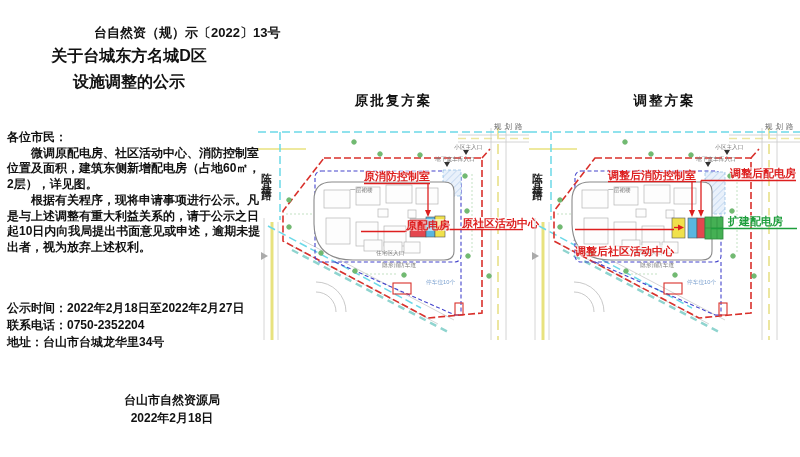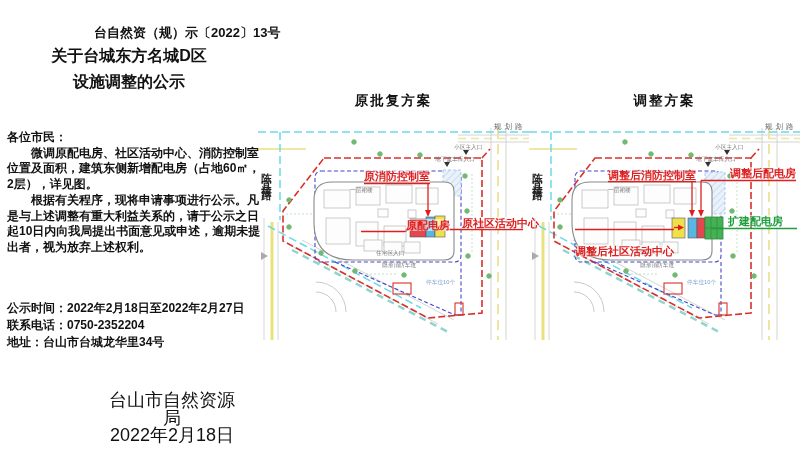--- a/index.html
+++ b/index.html
@@ -9,21 +9,21 @@
   }
   
   .doc-number{position:absolute;left:94px;top:24px;font-size:13px;font-weight:600;white-space:nowrap;}
   .notice-title{position:absolute;left:18px;top:43px;width:222px;text-align:center;
     font-size:16px;font-weight:bold;line-height:25.5px;}
   .notice-body{position:absolute;left:7px;top:130px;width:256px;font-size:12px;font-weight:600;line-height:15.7px;}
   .notice-body p{margin:0;text-indent:2em;}
   .notice-body .salutation{text-indent:0;}
   .notice-info{position:absolute;left:7px;top:300px;width:256px;font-size:12px;font-weight:600;line-height:17px;}
   .notice-footer{position:absolute;left:104px;top:392px;width:136px;text-align:center;
-    font-size:18px;font-weight:400;line-height:17.5px;}
+    font-size:12px;font-weight:700;line-height:17.5px;}
   
   .plans{position:absolute;left:258px;top:90px;width:542px;height:262px;display:flex;}
   .plan{width:271px;position:relative;}
   .plan-title{height:24px;line-height:22px;text-align:center;font-size:13.5px;font-weight:bold;letter-spacing:2px;}
   .plan-canvas{position:relative;width:271px;height:226px;}
   .plan-canvas svg{position:absolute;left:0;top:0;}
   .road-left{position:absolute;left:2px;top:50px;writing-mode:vertical-rl;text-orientation:upright;
     font-size:10.5px;font-weight:600;letter-spacing:6px;color:#222;}
   .road-top{position:absolute;left:236px;top:8px;font-size:7.5px;letter-spacing:3px;color:#666;white-space:nowrap;}
   .tt{position:absolute;font-size:6px;color:#777;white-space:nowrap;transform:scale(.95);transform-origin:0 0;}

